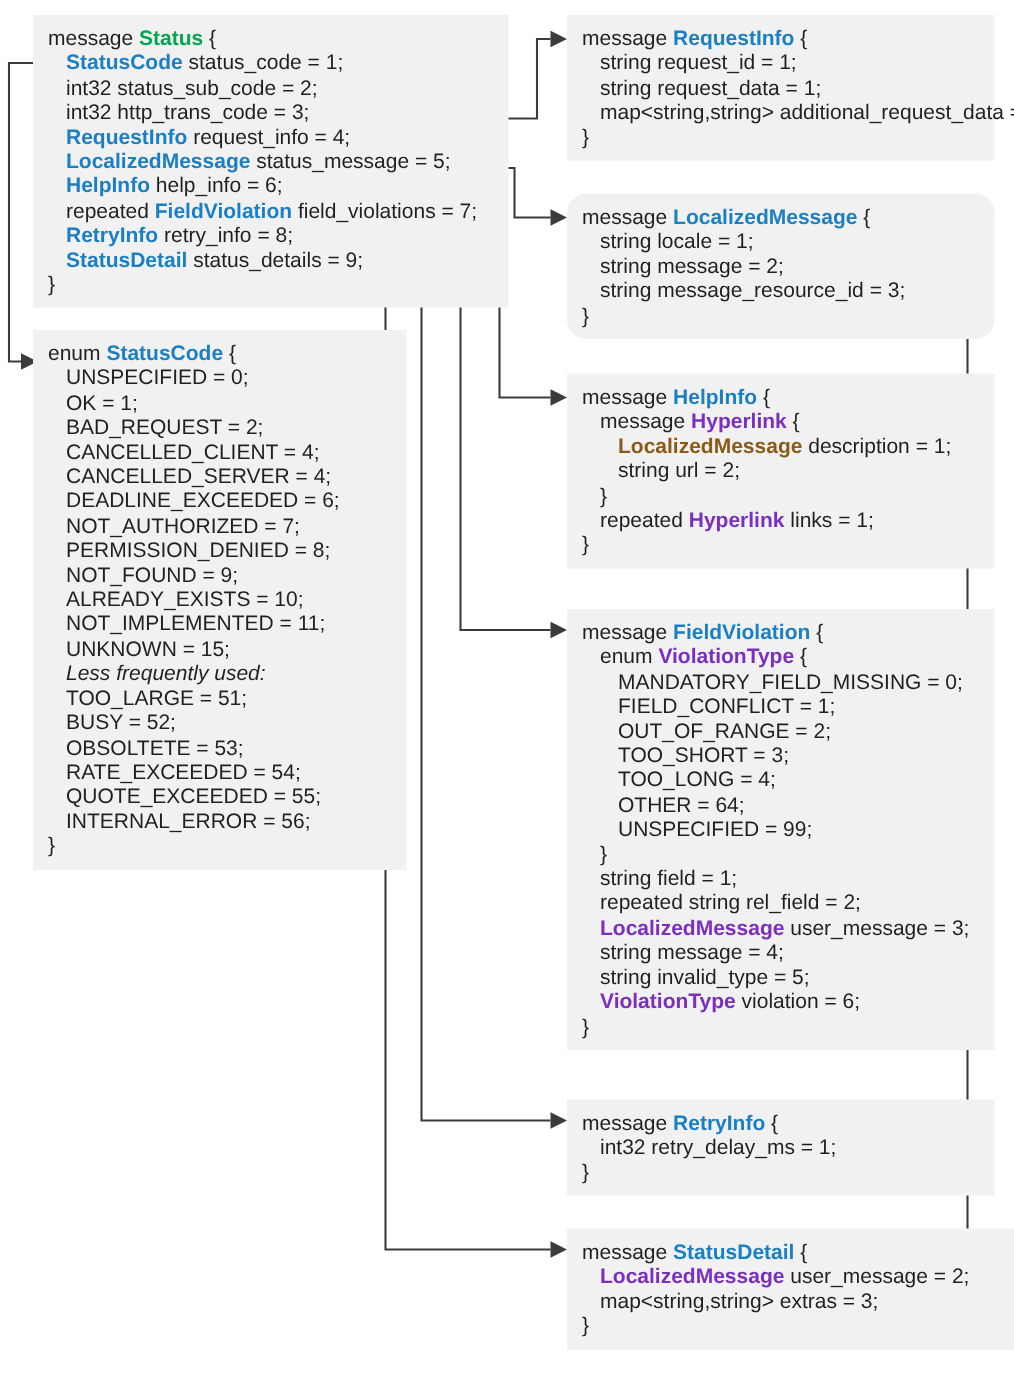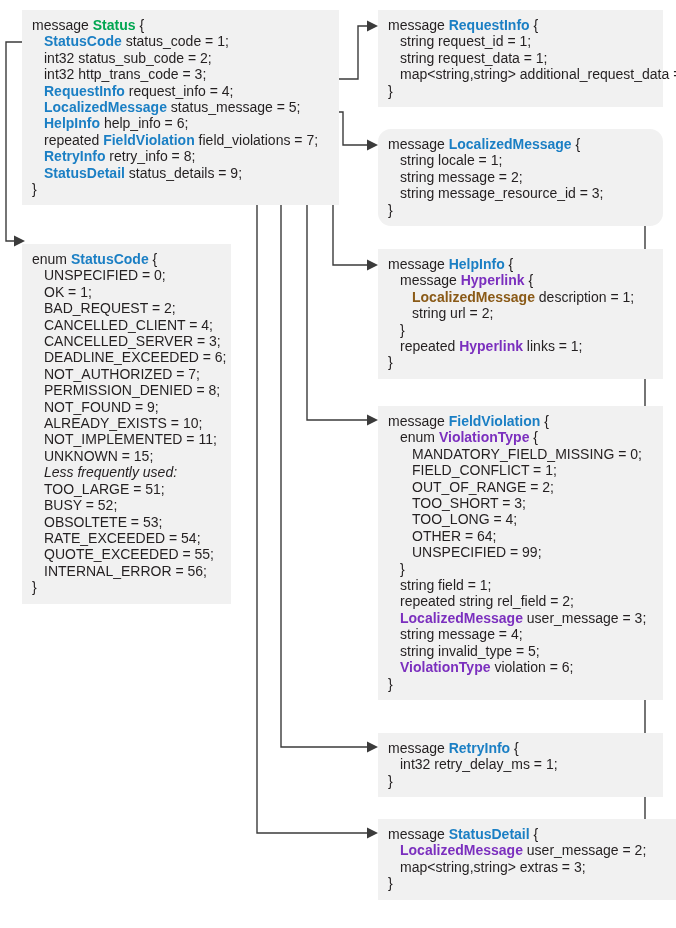--- a/index.html
+++ b/index.html
@@ -101,27 +101,27 @@
     <span class="ln i1"><span>int32 http_trans_code = 3;</span></span>
     <span class="ln i1"><span class="t-blue">RequestInfo</span><span> request_info = 4;</span></span>
     <span class="ln i1"><span class="t-blue">LocalizedMessage</span><span> status_message = 5;</span></span>
     <span class="ln i1"><span class="t-blue">HelpInfo</span><span> help_info = 6;</span></span>
     <span class="ln i1"><span>repeated </span><span class="t-blue">FieldViolation</span><span> field_violations = 7;</span></span>
     <span class="ln i1"><span class="t-blue">RetryInfo</span><span> retry_info = 8;</span></span>
     <span class="ln i1"><span class="t-blue">StatusDetail</span><span> status_details = 9;</span></span>
     <span class="ln">}</span>
   </div>
 
-  <div class="box" style="left:22px;top:244px;width:209px;">
+  <div class="box" style="left:22px;top:220px;width:249px;">
     <span class="ln"><span class="kw">enum</span> <span class="t-blue">StatusCode</span> <span>{</span></span>
     <span class="ln i1">UNSPECIFIED = 0;</span>
     <span class="ln i1">OK = 1;</span>
     <span class="ln i1">BAD_REQUEST = 2;</span>
     <span class="ln i1">CANCELLED_CLIENT = 4;</span>
-    <span class="ln i1">CANCELLED_SERVER = 3;</span>
+    <span class="ln i1">CANCELLED_SERVER = 4;</span>
     <span class="ln i1">DEADLINE_EXCEEDED = 6;</span>
     <span class="ln i1">NOT_AUTHORIZED = 7;</span>
     <span class="ln i1">PERMISSION_DENIED = 8;</span>
     <span class="ln i1">NOT_FOUND = 9;</span>
     <span class="ln i1">ALREADY_EXISTS = 10;</span>
     <span class="ln i1">NOT_IMPLEMENTED = 11;</span>
     <span class="ln i1">UNKNOWN = 15;</span>
     <span class="ln i1 ital">Less frequently used:</span>
     <span class="ln i1">TOO_LARGE = 51;</span>
     <span class="ln i1">BUSY = 52;</span>

